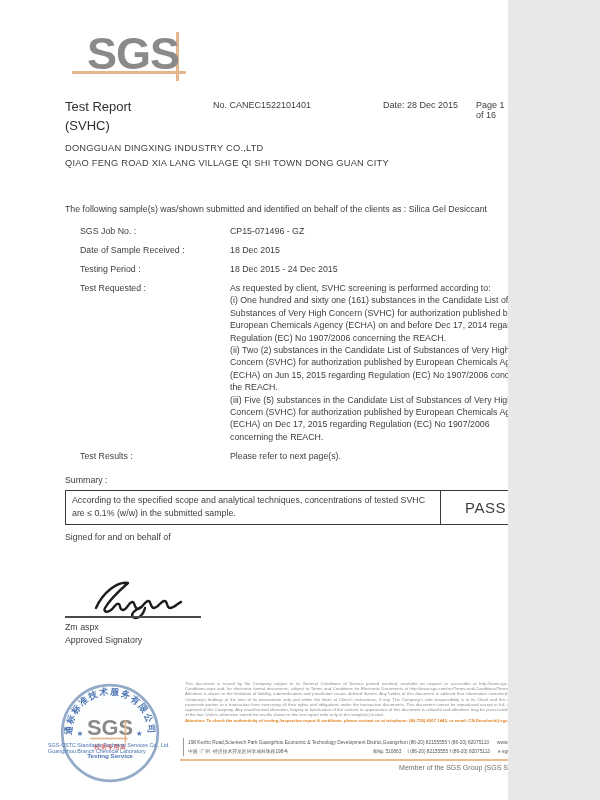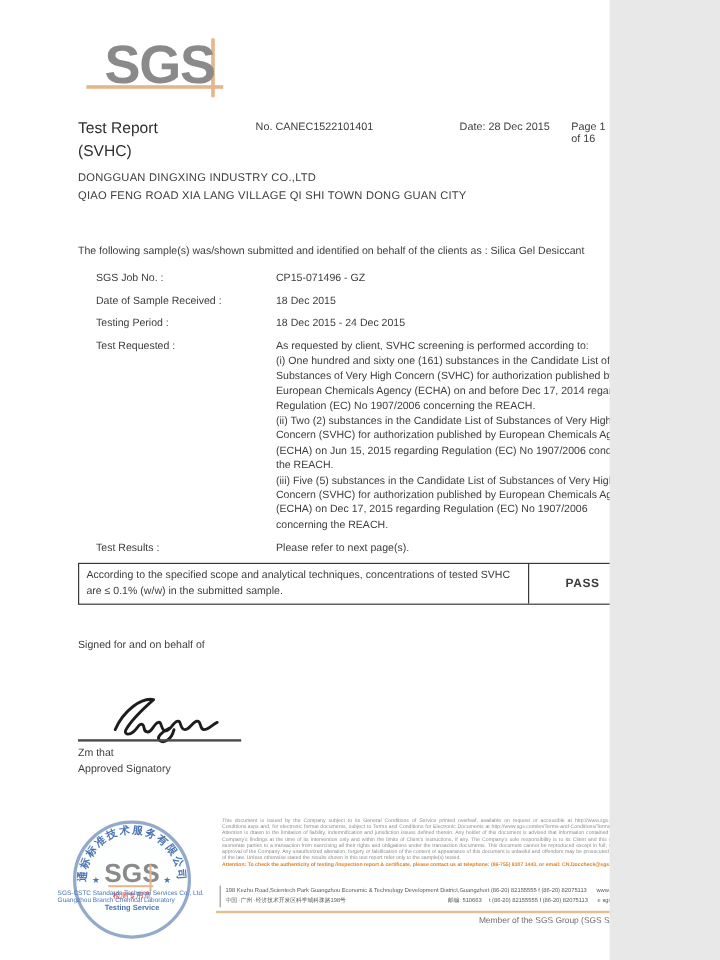--- a/index.html
+++ b/index.html
@@ -39,21 +39,21 @@
   .field-value { width: 305px; }
   .tr-details p { margin: 0; line-height: 12.4px; }
   .results-row { margin-top: 4px; }
 
   .summary-label { margin-top: 12px; margin-bottom: 4px; line-height: 12px; }
   .summary-table { display: flex; width: 466px; border: 1.5px solid #3a3a3a; }
   .summary-statement { flex: 1; padding: 3px 6px 4px 6px; line-height: 13px; }
   .summary-verdict {
     flex: 0 0 90px; border-left: 1.5px solid #3a3a3a;
     display: flex; align-items: center; justify-content: center;
-    font-weight: bold; font-size: 10px; letter-spacing: 0.5px;
+    font-weight: normal; font-size: 15px; letter-spacing: 0.5px;
   }
 
   
   .signed-block { position: absolute; left: 65px; top: 531px; font-size: 8.8px; line-height: 13px; color: #3d3d3d; }
   .signature-svg { position: absolute; left: 88px; top: 574px; }
   .signature-rule { position: absolute; left: 65px; top: 616px; width: 136px; height: 2px; background: #4a4a4a; }
   .signatory-name { position: absolute; left: 65px; top: 622px; font-size: 8.8px; color: #3d3d3d; }
   .signatory-role { position: absolute; left: 65px; top: 635px; font-size: 8.8px; color: #3d3d3d; }
 
   
@@ -124,38 +124,39 @@
         <p>(ii) Two (2) substances in the Candidate List of Substances of Very High Concern (SVHC) for authorization published by European Chemicals Agency (ECHA) on Jun 15, 2015 regarding Regulation (EC) No 1907/2006 concerning the REACH.</p>
         <p>(iii) Five (5) substances in the Candidate List of Substances of Very High Concern (SVHC) for authorization published by European Chemicals Agency (ECHA) on Dec 17, 2015 regarding Regulation (EC) No 1907/2006 concerning the REACH.</p>
       </div>
     </div>
 
     <div class="field-row results-row">
       <div class="field-label">Test Results :</div>
       <div class="field-value">Please refer to next page(s).</div>
     </div>
 
+    <div class="summary-label">Summary :</div>
     <div class="summary-table">
       <div class="summary-statement">According to the specified scope and analytical techniques, concentrations of tested SVHC are ≤ 0.1% (w/w) in the submitted sample.</div>
       <div class="summary-verdict">PASS</div>
     </div>
   </div>
 
   <div class="signed-block">
     <div>Signed for and on behalf of</div>
   </div>
 
   <svg class="signature-svg" width="120" height="46" viewBox="0 0 120 46">
     <g fill="none" stroke="#1d1d1d" stroke-width="2.4" stroke-linecap="round" stroke-linejoin="round">
       <path d="M8 34 C15 18 30 7 40 9 C32 16 21 27 17 34 C15 38 19 39 23 36 C27 33 28 28 31 30 C33 32 31 36 35 36 C39 36 40 29 44 28 C47 27 46 35 50 35 C54 35 56 28 60 27 C63 26 62 34 66 34 C70 34 72 28 76 27 C80 26 78 34 82 34 C86 34 90 29 93 28"></path>
       <path d="M57 34 C55 42 49 46 45 43 C42 40 47 36 53 33"></path>
     </g>
   </svg>
   <div class="signature-rule"></div>
-  <div class="signatory-name">Zm that</div>
+  <div class="signatory-name">Zm aspx</div>
   <div class="signatory-role">Approved Signatory</div>
 
   <div class="stamp-wrap">
     <svg width="104" height="104" viewBox="0 0 100 100">
       <circle cx="50" cy="50" r="46" fill="#fdfefe" stroke="#93aac9" stroke-width="2.6"></circle>
       <defs>
         <path id="arcTop" d="M 13 50 A 37 37 0 0 1 87 50"></path>
       </defs>
       <text font-size="8.5" fill="#4b74b3" letter-spacing="1.5" font-weight="bold">
         <textPath href="#arcTop" startOffset="50%" text-anchor="middle">通标标准技术服务有限公司</textPath>

